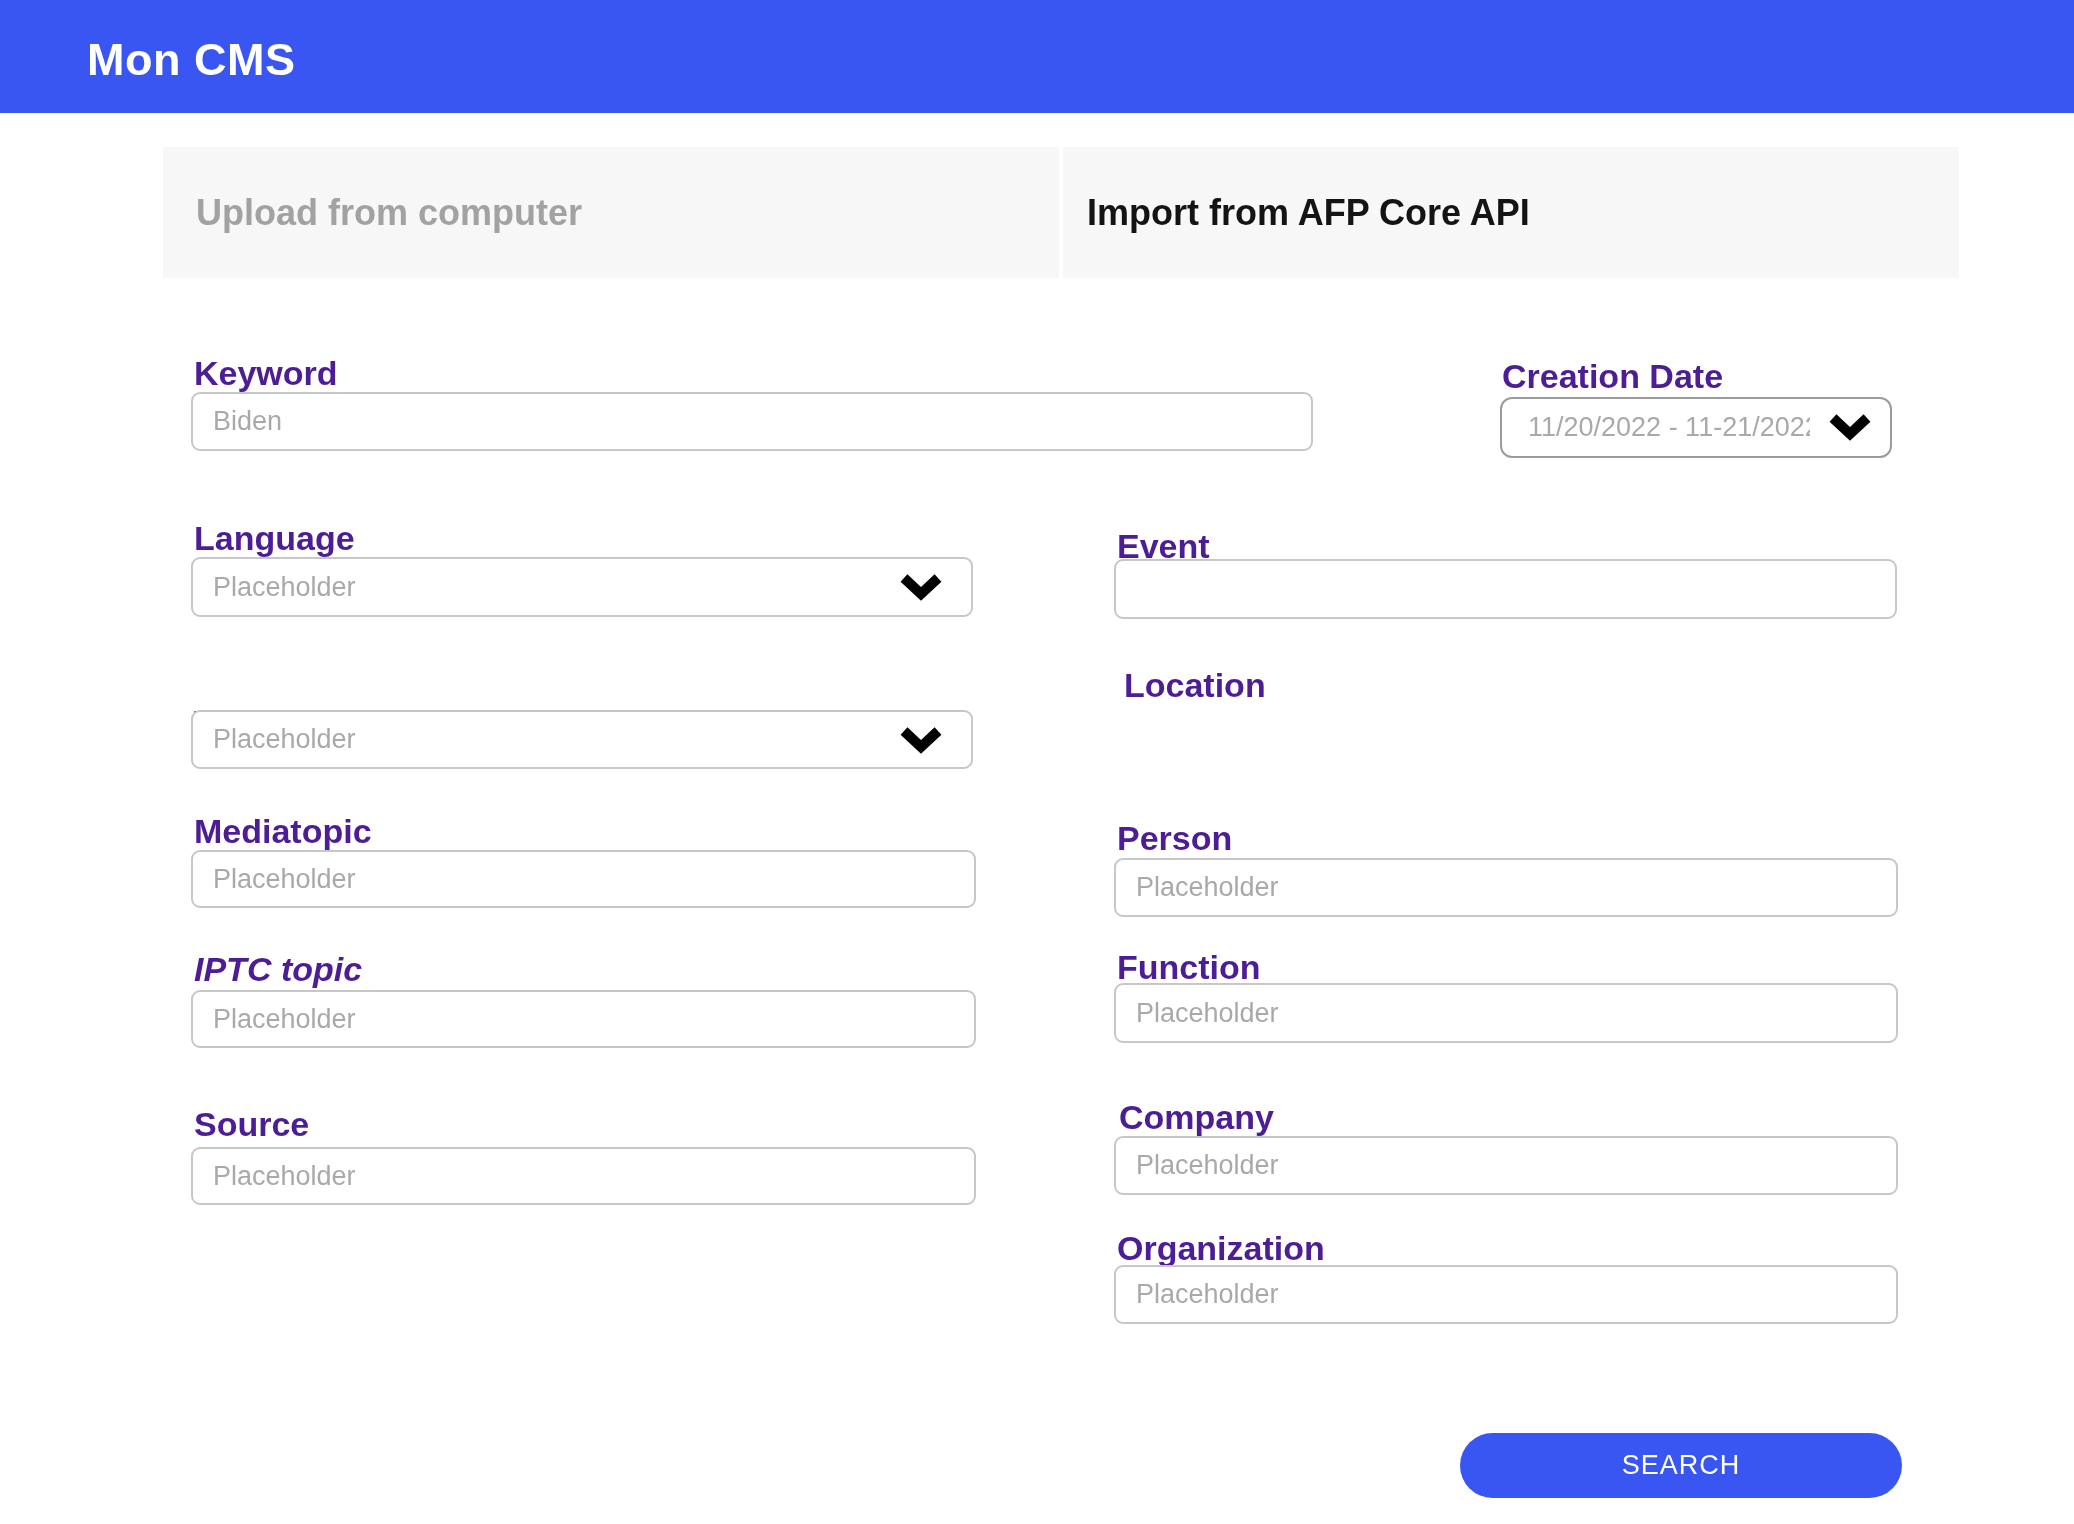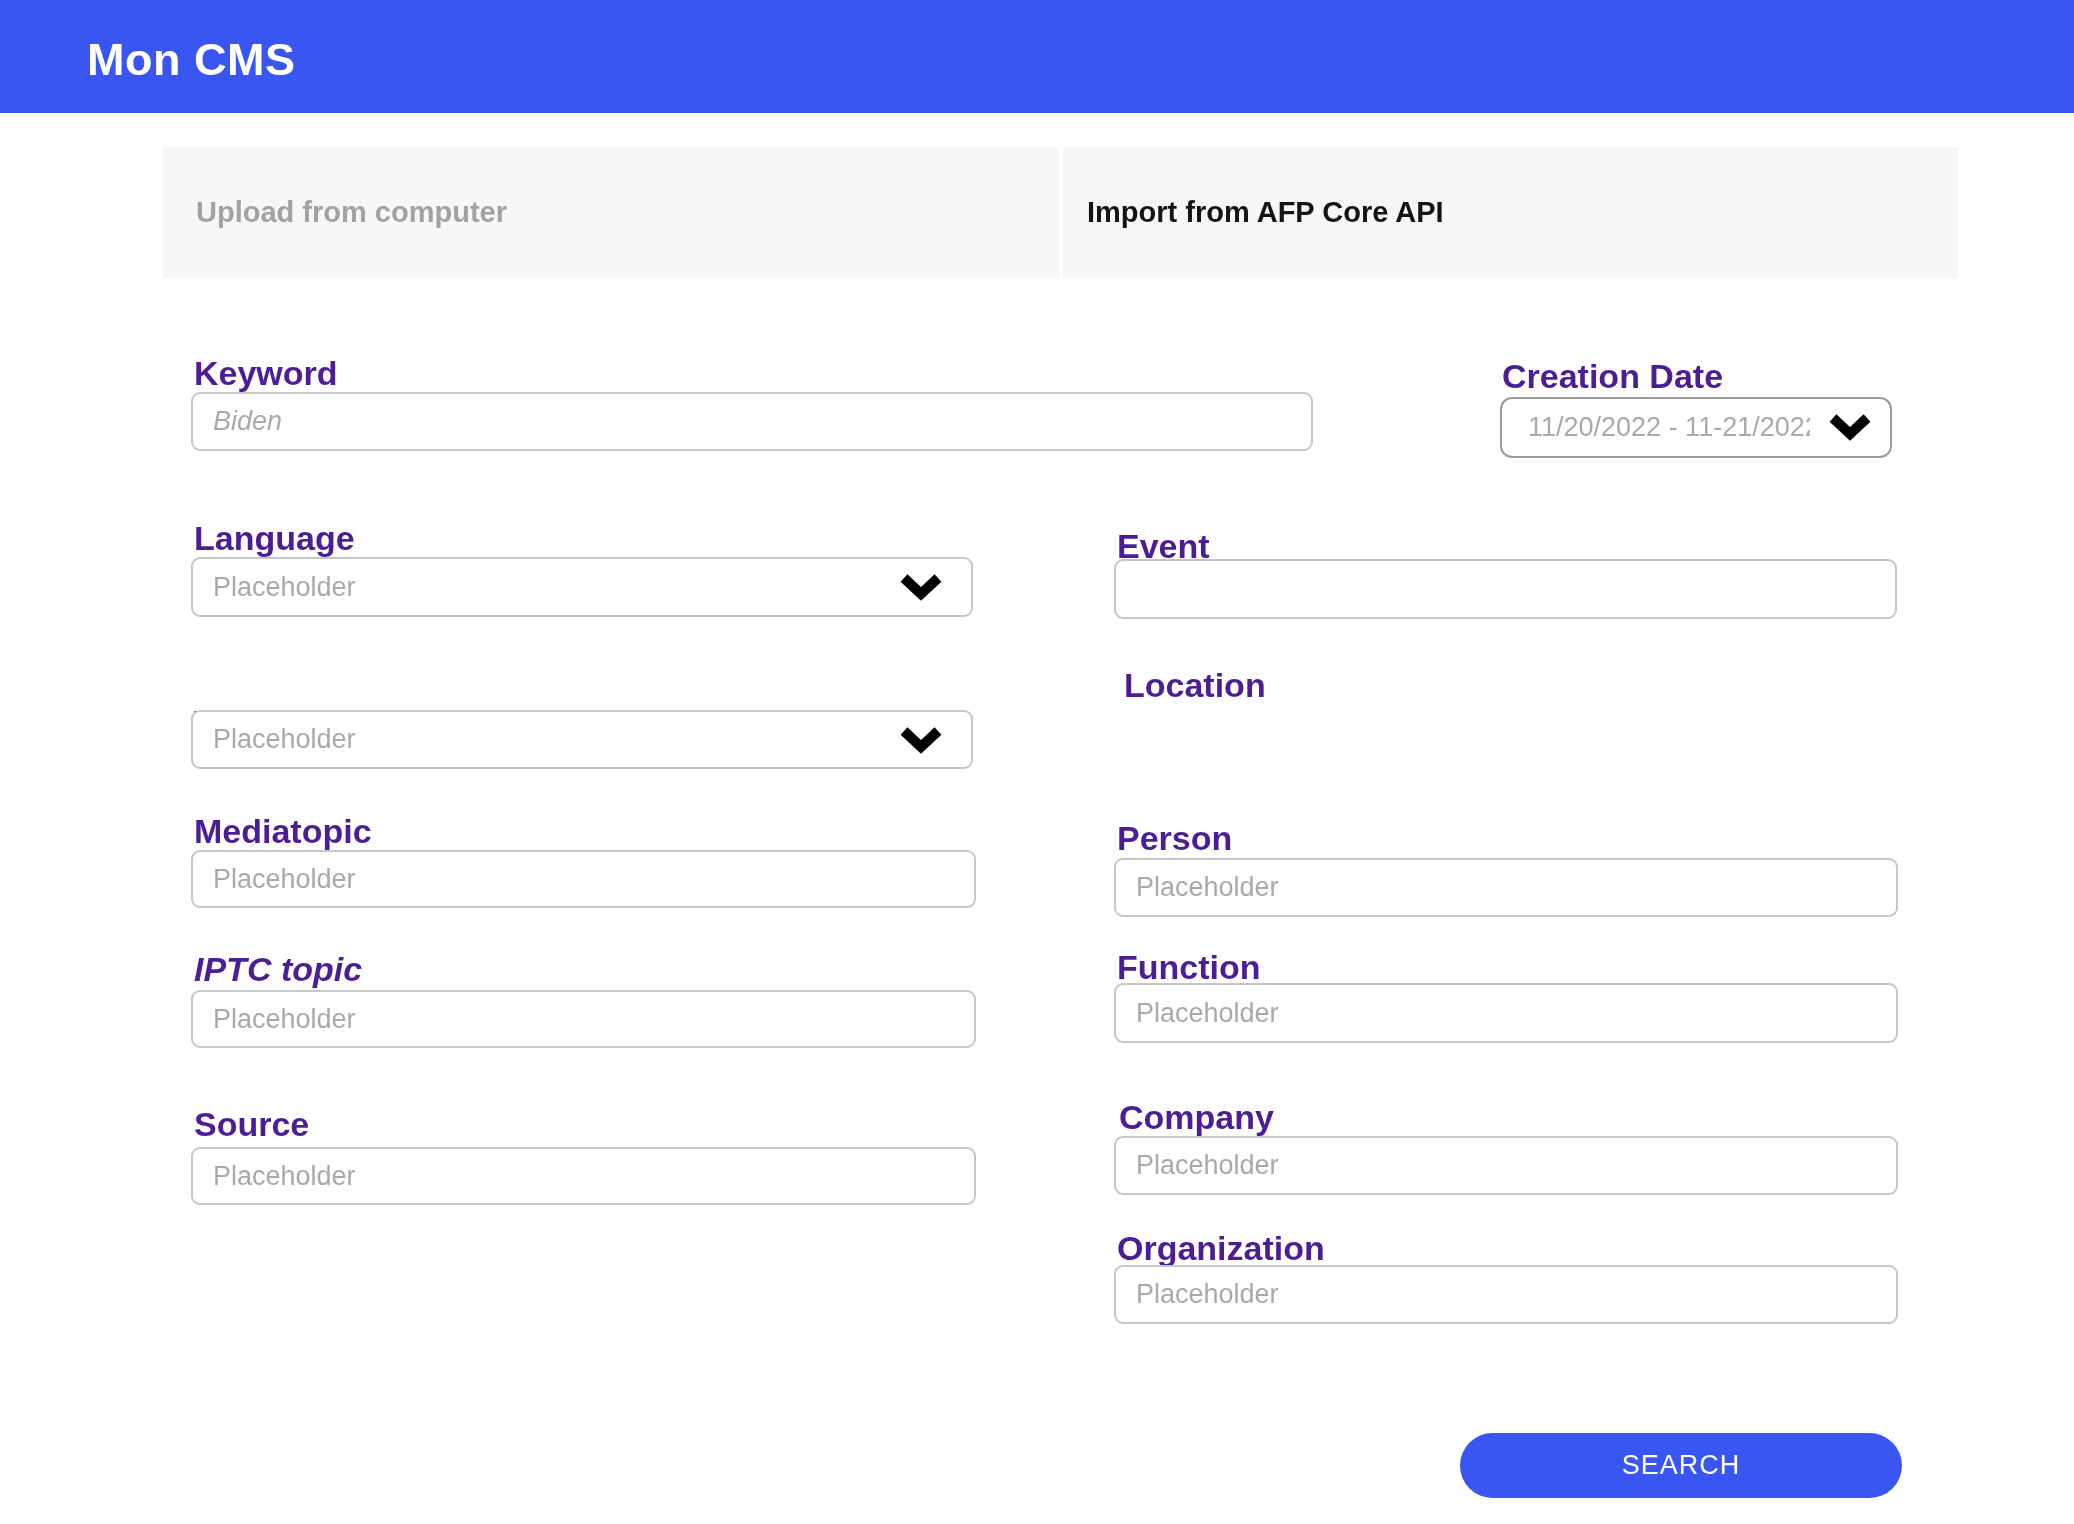--- a/index.html
+++ b/index.html
@@ -19,21 +19,21 @@
     margin-left:87px;color:#ffffff;font-size:45px;font-weight:700;
     letter-spacing:0.5px;padding-top:6px;
   }
   
   .tabs{
     position:absolute;left:163px;top:147px;width:1796px;height:131px;
     display:flex;gap:4px;background:#ffffff;
   }
   .tab{
     flex:1 1 0;background:#F7F7F7;display:flex;align-items:center;
-    font-size:29px;font-weight:700;cursor:pointer;
+    font-size:36px;font-weight:700;cursor:pointer;
   }
   .tab.inactive{color:#A2A2A2;}
   .tab.inactive .tab-label{margin-left:33px;}
   .tab.active{color:#141414;text-align:right;}
   .tab.active .tab-label{margin-left:24px;}
   
   .field-label{
     position:absolute;font-size:34px;font-weight:700;color:#4c1d95;line-height:1.1;
     white-space:nowrap;
   }
@@ -69,21 +69,21 @@
   <div class="tabs">
     <div class="tab inactive">
       <span class="tab-label">Upload from computer</span>
     </div>
     <div class="tab active">
       <span class="tab-label">Import from AFP Core API</span>
     </div>
   </div>
 
   <div class="field-label" style="left:194px;top:355px;">Keyword</div>
-  <input class="tb" style="left: 191px; top: 392px; width: 1122px; height: 59px; font-style: italic;" placeholder="Biden">
+  <input class="tb" style="left: 191px; top: 392px; width: 1122px; height: 59px;" placeholder="Biden">
 
   <div class="field-label" style="left:1502px;top:358px;">Creation Date</div>
   <input class="tb date" style="left: 1500px; top: 397px; width: 392px; height: 61px;" placeholder="11/20/2022 - 11-21/2022">
   <svg class="chev" style="left:1828px;top:413px;" width="44" height="28" viewBox="0 0 44 28">
     <path d="M5 5 L22 21 L39 5" stroke="#000000" stroke-width="10" fill="none"></path>
   </svg>
 
   <div class="field-label" style="left:194px;top:520px;">Language</div>
   <input class="tb" style="left: 191px; top: 557px; width: 782px; height: 60px;" placeholder="Placeholder">
   <svg class="chev" style="left:899px;top:573px;" width="44" height="28" viewBox="0 0 44 28">

